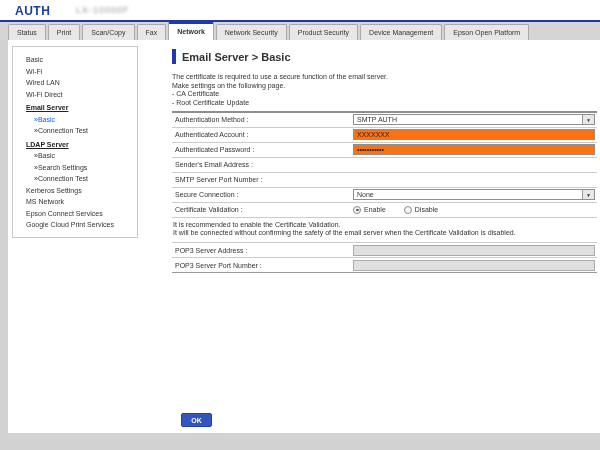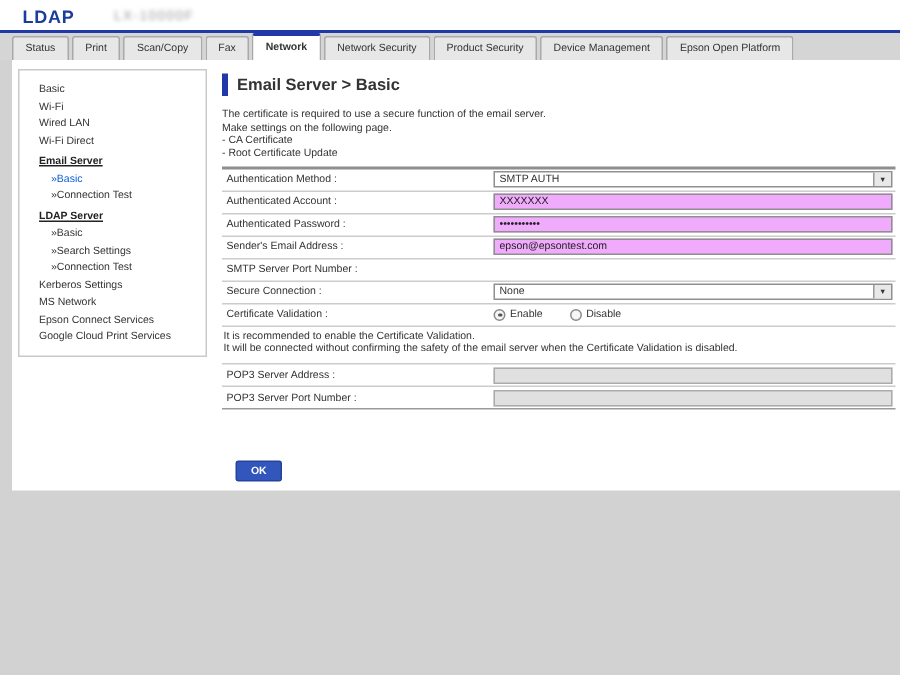--- a/index.html
+++ b/index.html
@@ -14,39 +14,39 @@
   .model{position:absolute;left:76px;top:5px;font-size:9px;color:#9a9a9a;filter:blur(1.4px);letter-spacing:1px;}
   .blue-line{height:2px;background:#2038a8;}
   .tabbar{height:18px;background:#d5d5d5;display:flex;align-items:flex-end;padding-left:8px;}
   .tab{
     height:16px;line-height:16px;box-sizing:border-box;padding:0 8px;font-size:7px;
     background:#e7e7e7;border:1px solid #a9a9a9;border-bottom:none;margin-right:2px;
     color:#333;border-radius:2px 2px 0 0;white-space:nowrap;cursor:pointer;
   }
   .tab.active{background:#fff;border-top:2px solid #2038a8;font-weight:bold;height:18px;line-height:16px;}
   .content{background:#d2d2d2;padding:0 0 17px 8px;}
-  .card{background:#fff;height:287px;box-sizing:border-box;display:flex;padding-top:6px;position:relative;}
+  .card{background:#fff;height:393px;box-sizing:border-box;display:flex;padding-top:6px;position:relative;gap:24px;}
   .sidebar{width:124px;margin-left:4px;border:1px solid #c9c9c9;padding:7px 0 6px;align-self:flex-start;background:#fff;}
   .side-item{font-size:7px;line-height:11.5px;padding-left:13px;color:#333;cursor:pointer;white-space:nowrap;}
   .side-item.level1{padding-left:21px;}
   .side-item.group{font-weight:bold;text-decoration:underline;color:#222;margin-top:2px;}
   .side-item.active{color:#0b5ed7;}
   .main{flex:1;margin-left:10px;margin-right:3px;position:relative;}
   .title-row{display:flex;align-items:center;margin-top:3px;}
   .title-bar{width:4px;height:15px;background:#2038a8;margin-right:6px;}
   .title{font-size:11px;font-weight:bold;margin:0;color:#333;}
   .desc{margin-top:9px;font-size:7px;line-height:8.7px;color:#333;}
   .form{margin-top:3px;border-top:2px solid #8e8e8e;}
   .row{display:flex;align-items:center;height:14px;border-bottom:1px solid #ccc;}
   .form .row:last-child{border-bottom:1px solid #999;}
   .row-label{width:178px;font-size:7px;padding-left:3px;flex-shrink:0;white-space:nowrap;}
   .row-control{flex:1;display:flex;align-items:center;padding-right:2px;}
   input.text{
     flex:1;height:9px;font-size:7px;border:1px solid #8f8f8f;padding:0 3px;
-    font-family:"Liberation Sans",sans-serif;color:#222;background:#f0abfc;min-width:0;
+    font-family:"Liberation Sans",sans-serif;color:#222;background:#f97316;min-width:0;
   }
   input.text:disabled{background:#e0e0e0;border-color:#ababab;}
   .select{
     flex:1;height:11px;border:1px solid #8f8f8f;background:#fff;display:flex;
     align-items:center;justify-content:space-between;box-sizing:border-box;cursor:pointer;
   }
   .select .val{font-size:7px;padding-left:3px;}
   .arrow-box{
     width:11px;align-self:stretch;background:#e8e8e8;border-left:1px solid #9a9a9a;
     font-size:5px;display:flex;align-items:center;justify-content:center;color:#333;
@@ -64,21 +64,21 @@
   .ok-btn{
     position:absolute;left:9px;bottom:6px;width:31px;height:14px;
     background:#3356bd;border:1px solid #24439b;border-radius:2px;color:#fff;
     font-size:7px;font-weight:bold;font-family:"Liberation Sans",sans-serif;cursor:pointer;padding:0;
   }
 </style>
 </head>
 <body>
 
 <div class="top-header">
-  <span class="logo">LDAP</span>
+  <span class="logo">AUTH</span>
   <span class="model">LX-10000F</span>
 </div>
 <div class="blue-line"></div>
 
 <div class="tabbar" id="tabbar">
     <div class="tab">Status</div>
     <div class="tab">Print</div>
     <div class="tab">Scan/Copy</div>
     <div class="tab">Fax</div>
     <div class="tab active">Network</div>
@@ -135,23 +135,20 @@
             </span>
           </div>
           <div class="row">
             <span class="row-label">Authenticated Password :</span>
             <span class="row-control">
               <input class="text" type="text" value="•••••••••••" style="">
             </span>
           </div>
           <div class="row">
             <span class="row-label">Sender's Email Address :</span>
-            <span class="row-control">
-              <input class="text" type="text" value="epson@epsontest.com" style="">
-            </span>
           </div>
           <div class="row">
             <span class="row-label">SMTP Server Port Number :</span>
           </div>
           <div class="row">
             <span class="row-label">Secure Connection :</span>
             <span class="row-control">
               <span class="select">
                 <span class="val">None</span>
                 <span class="arrow-box">▼</span>

